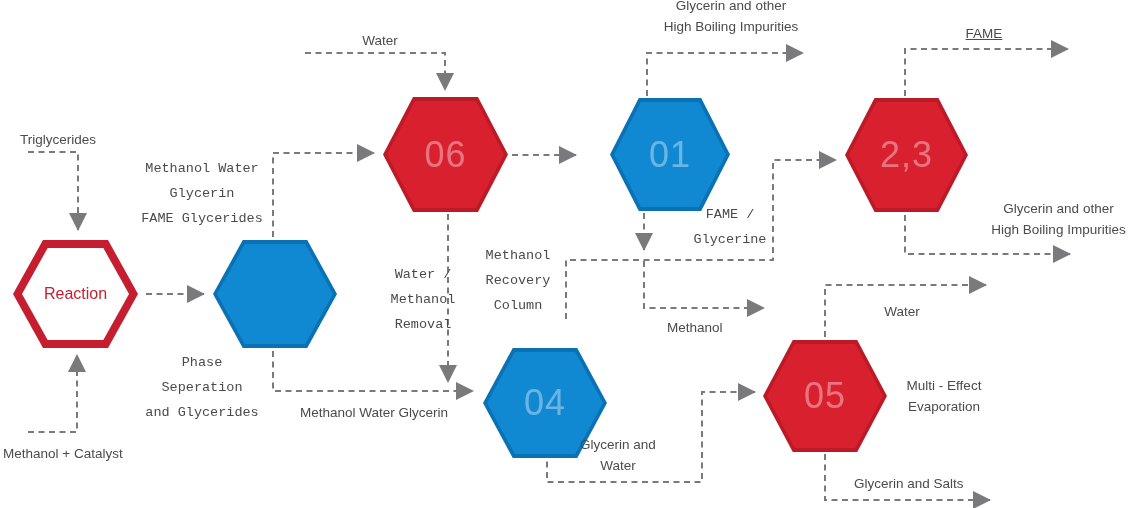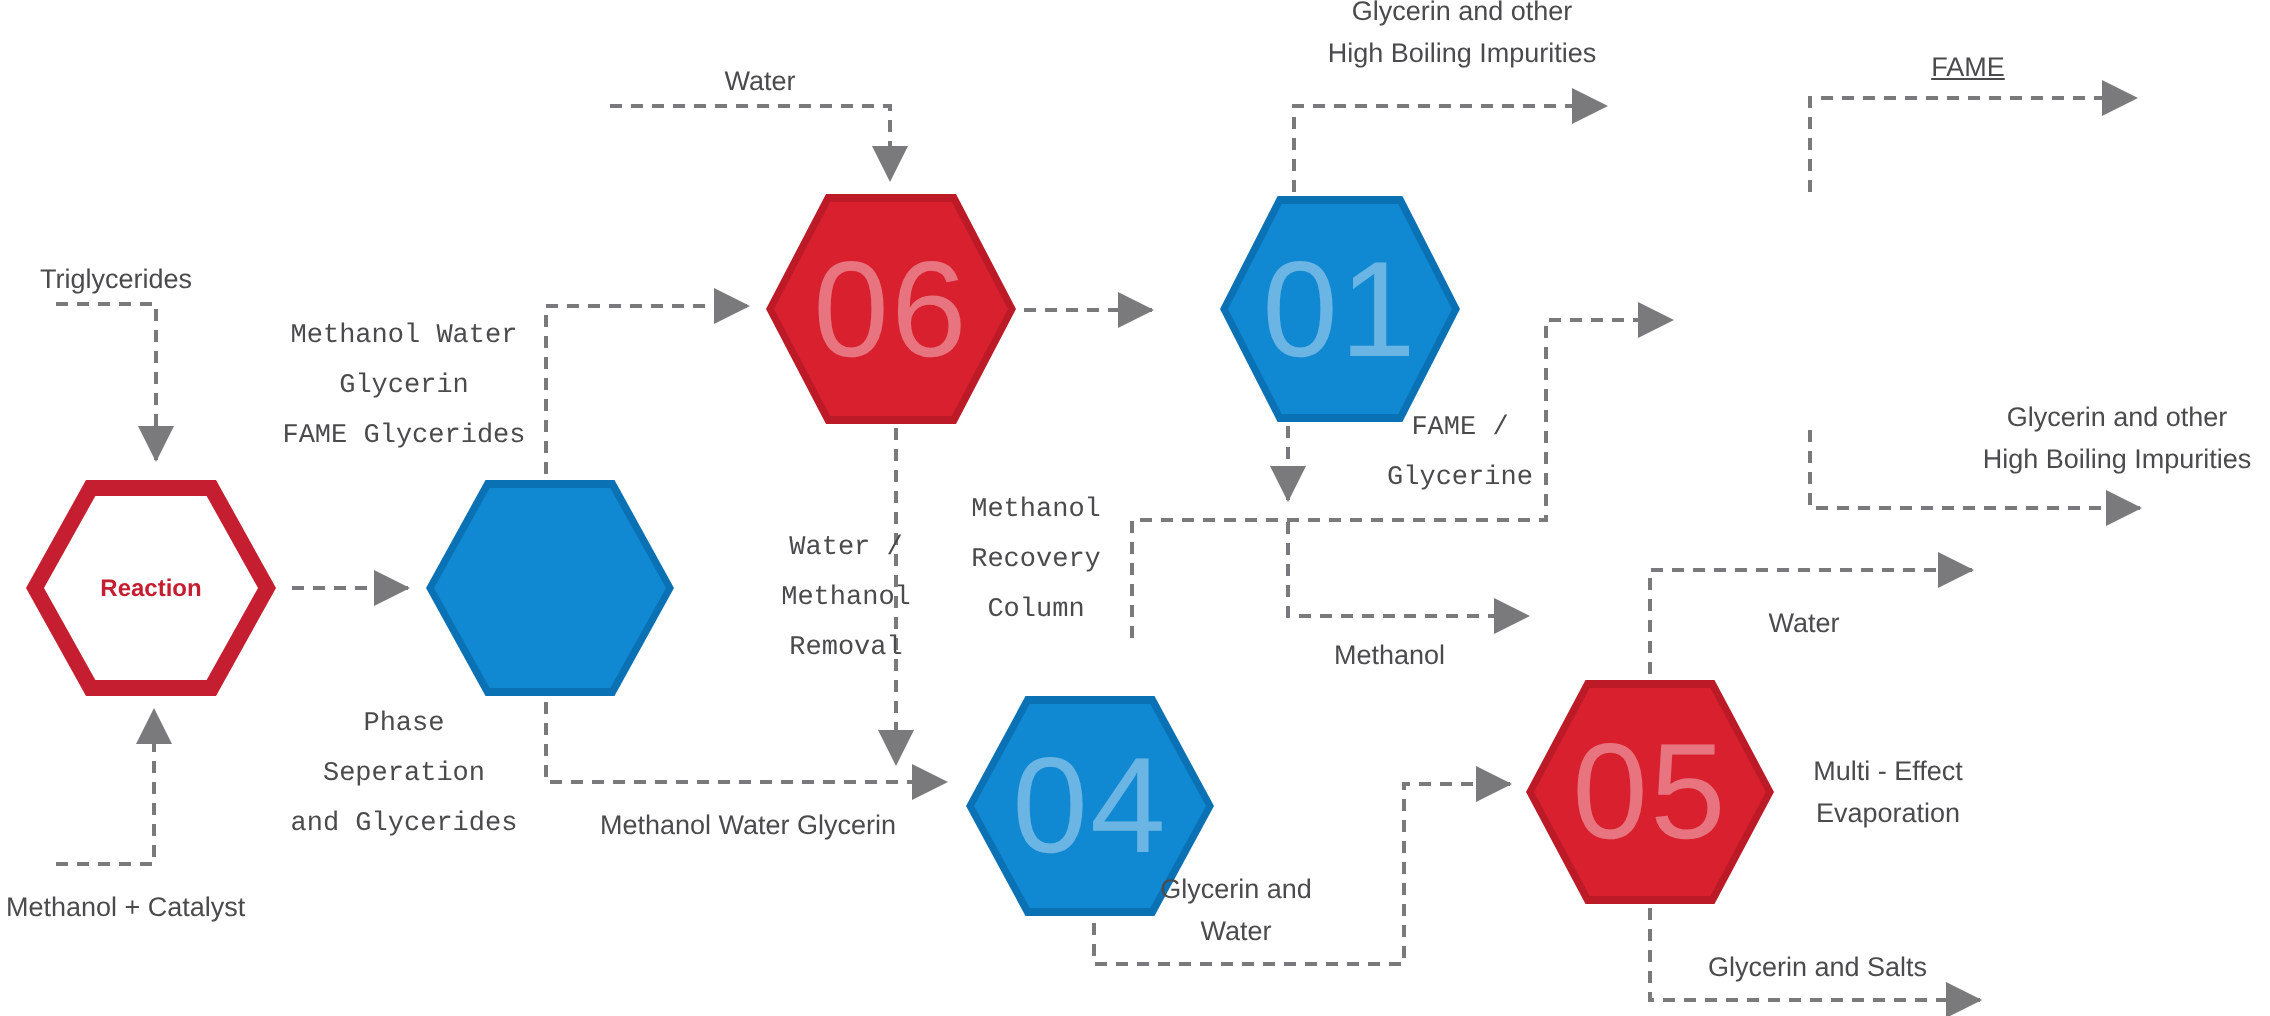--- a/index.html
+++ b/index.html
@@ -27,26 +27,26 @@
   .hex-core{left:4px;top:4px;right:4px;bottom:4px;}
   .hex.red  .hex-shape{background:var(--red-dark,#BD1A28);}
   .hex.red  .hex-core {background:var(--red,#D8202F);}
   .hex.blue .hex-shape{background:var(--blue-dark,#0A72B4);}
   .hex.blue .hex-core {background:var(--blue,#1088D2);}
   .hex.outline .hex-shape{background:var(--outline-red,#C41E30);}
   .hex.outline .hex-core{left:9px;top:8px;right:9px;bottom:8px;background:#ffffff;}
   .hex-num{
     position:absolute; left:0;top:0;right:0;bottom:0;
     display:flex; align-items:center; justify-content:center;
-    font-size:68px; letter-spacing:1px; color:var(--num,rgba(255,255,255,0.38));
+    font-size:36px; letter-spacing:1px; color:var(--num,rgba(255,255,255,0.38));
   }
   .hex-word{
     position:absolute; left:0;top:0;right:0;bottom:0;
     display:flex; align-items:center; justify-content:center;
-    font-size:12px; font-weight:bold; color:var(--outline-red,#C41E30);
+    font-size:16px; font-weight:normal; color:var(--outline-red,#C41E30);
   }
 
   .lbl{
     position:absolute; color:var(--text,#4B4B4D); font-size:13.5px;
     line-height:21px; white-space:pre-line;
   }
   .center{text-align:center;}
   .lh25{line-height:25px;font-family:Liberation Mono, monospace;}
 
   
@@ -124,20 +124,25 @@
     <div class="hex-core"></div>
     <div class="hex-num">06</div>
   </div>
 
   <div class="hex blue" id="hex-01">
     <div class="hex-shape"></div>
     <div class="hex-core"></div>
     <div class="hex-num">01</div>
   </div>
 
+  <div class="hex red" id="hex-23">
+    <div class="hex-shape"></div>
+    <div class="hex-core"></div>
+    <div class="hex-num">2,3</div>
+  </div>
 
   <div class="hex blue" id="hex-04">
     <div class="hex-shape"></div>
     <div class="hex-core"></div>
     <div class="hex-num">04</div>
   </div>
 
   <div class="hex red" id="hex-05">
     <div class="hex-shape"></div>
     <div class="hex-core"></div>

